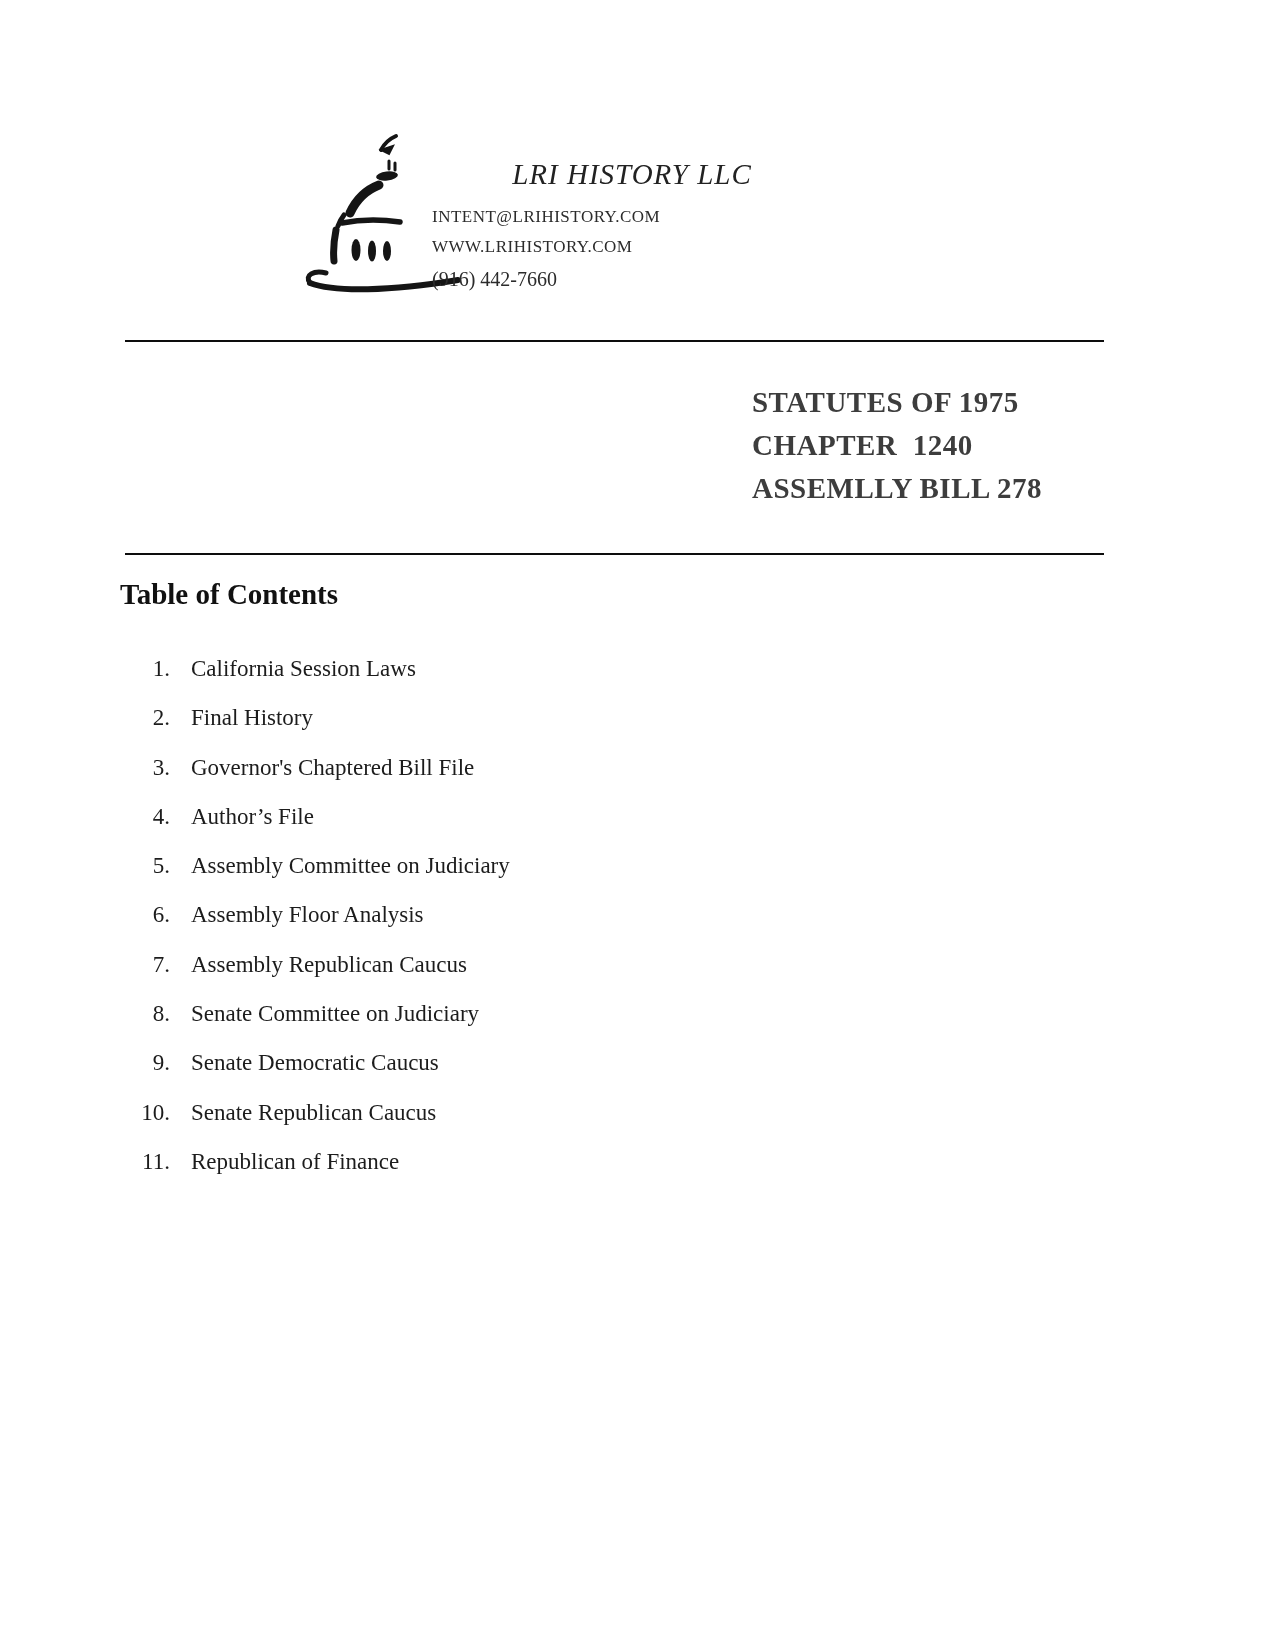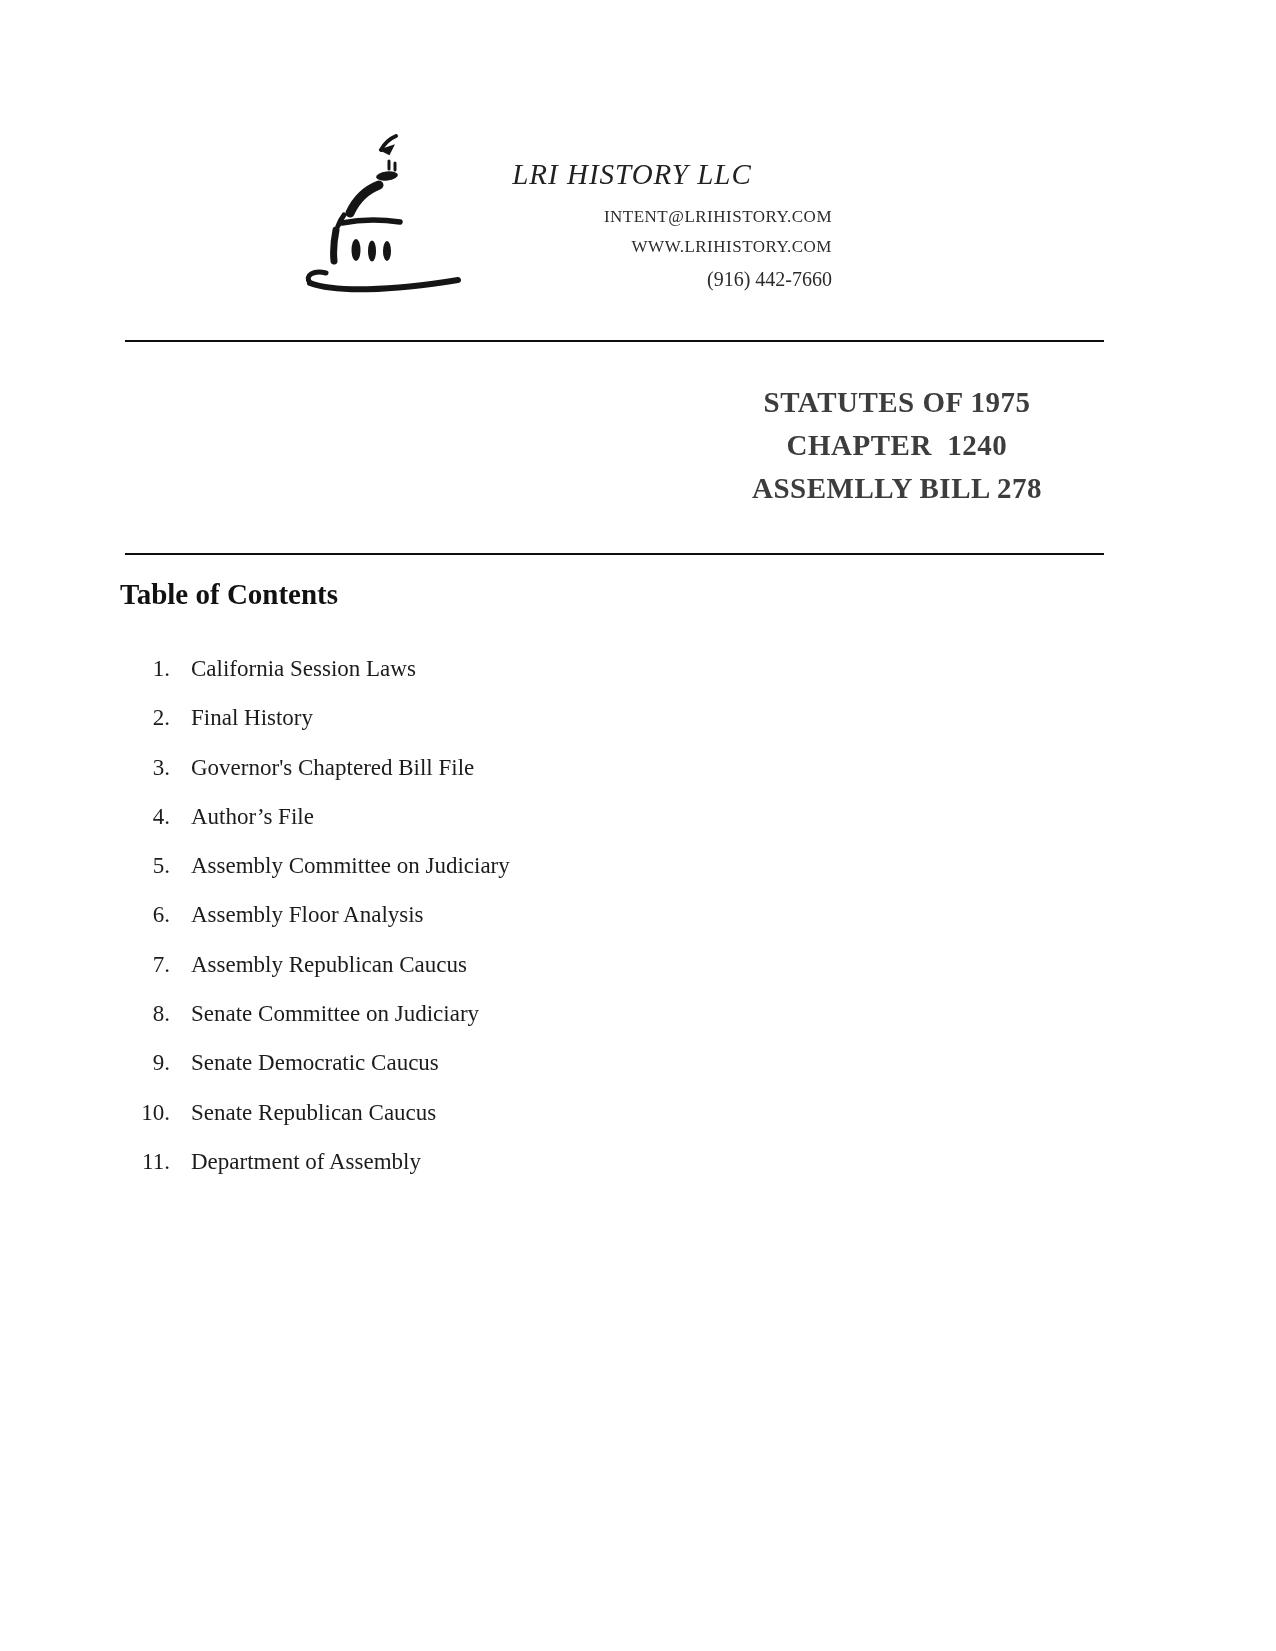--- a/index.html
+++ b/index.html
@@ -29,21 +29,21 @@
     text-align: center;
     font-size: 29px;
     letter-spacing: 1px;
     color: #222222;
     font-style: italic;
   }
   .company-line {
     position: absolute;
     left: 432px;
     width: 400px;
-    text-align: right;
+    text-align: left;
     color: #2b2b2b;
   }
   .company-email { top: 207px; font-size: 17px; letter-spacing: 0.5px; }
   .company-web   { top: 237px; font-size: 17px; letter-spacing: 0.5px; }
   .company-phone { top: 268px; font-size: 20px; }
 
   
   .rule {
     position: absolute;
     left: 125px;
@@ -52,21 +52,21 @@
     border-top: 2px solid #0d0d0d;
   }
   .rule-top    { top: 340px; }
   .rule-bottom { top: 553px; }
 
   
   .ref-block {
     position: absolute;
     right: 234px;
     top: 381px;
-    text-align: center;
+    text-align: left;
     font-weight: bold;
     font-size: 29px;
     line-height: 43px;
     letter-spacing: 0.5px;
   }
   .ref-line { white-space: pre; }
 
   
   .toc-title {
     position: absolute;
@@ -189,15 +189,15 @@
   <li class="toc-item">
     <span class="toc-num">9.</span>
     <span class="toc-label">Senate Democratic Caucus</span>
   </li>
   <li class="toc-item">
     <span class="toc-num">10.</span>
     <span class="toc-label">Senate Republican Caucus</span>
   </li>
   <li class="toc-item">
     <span class="toc-num">11.</span>
-    <span class="toc-label">Department of Assembly</span>
+    <span class="toc-label">Republican of Finance</span>
   </li>
 </ol>
 
 </body></html>

